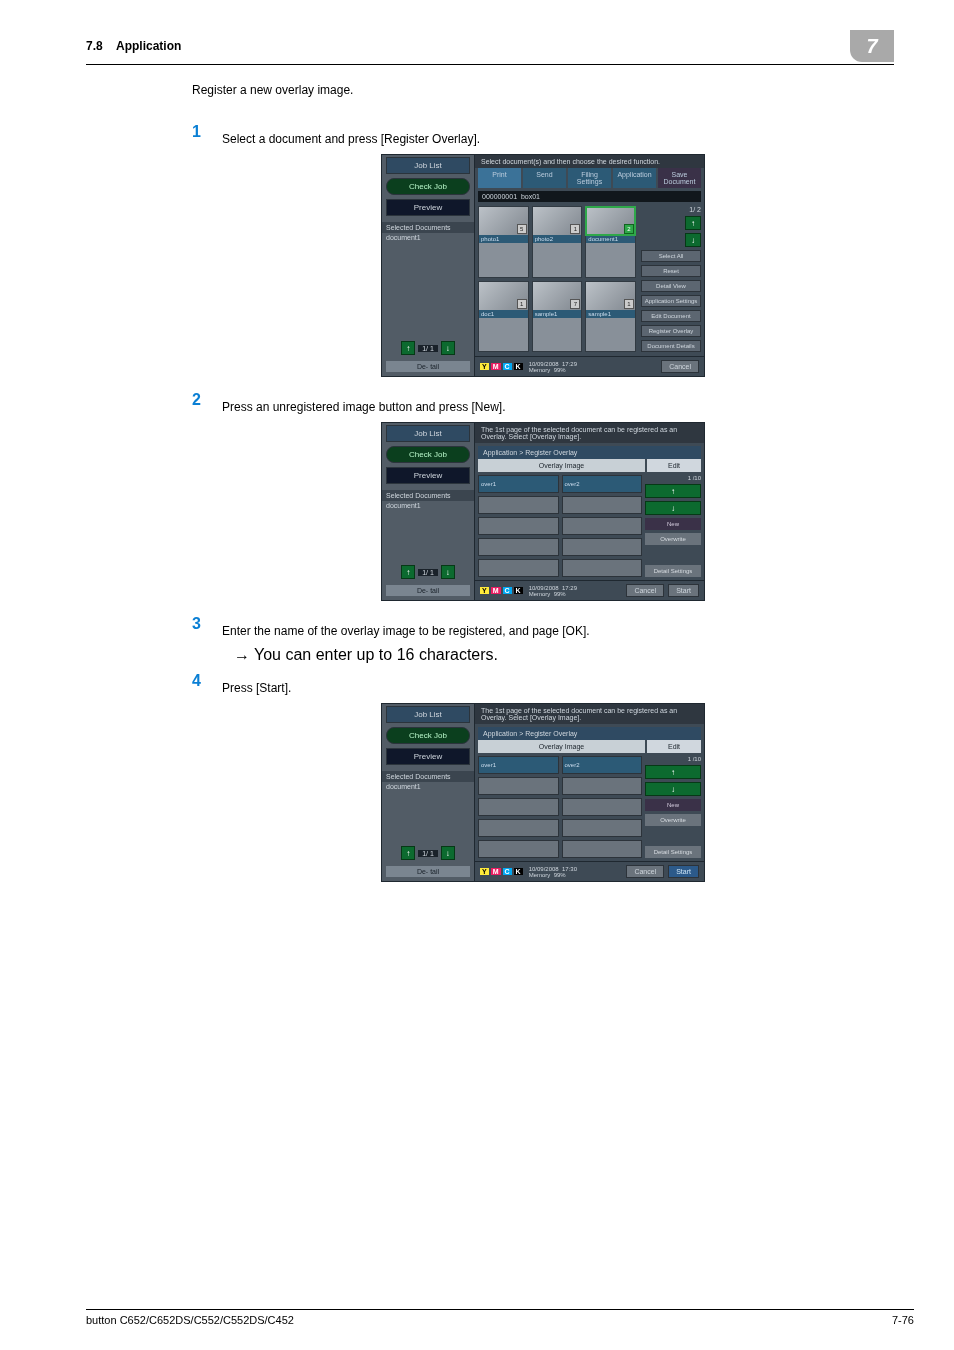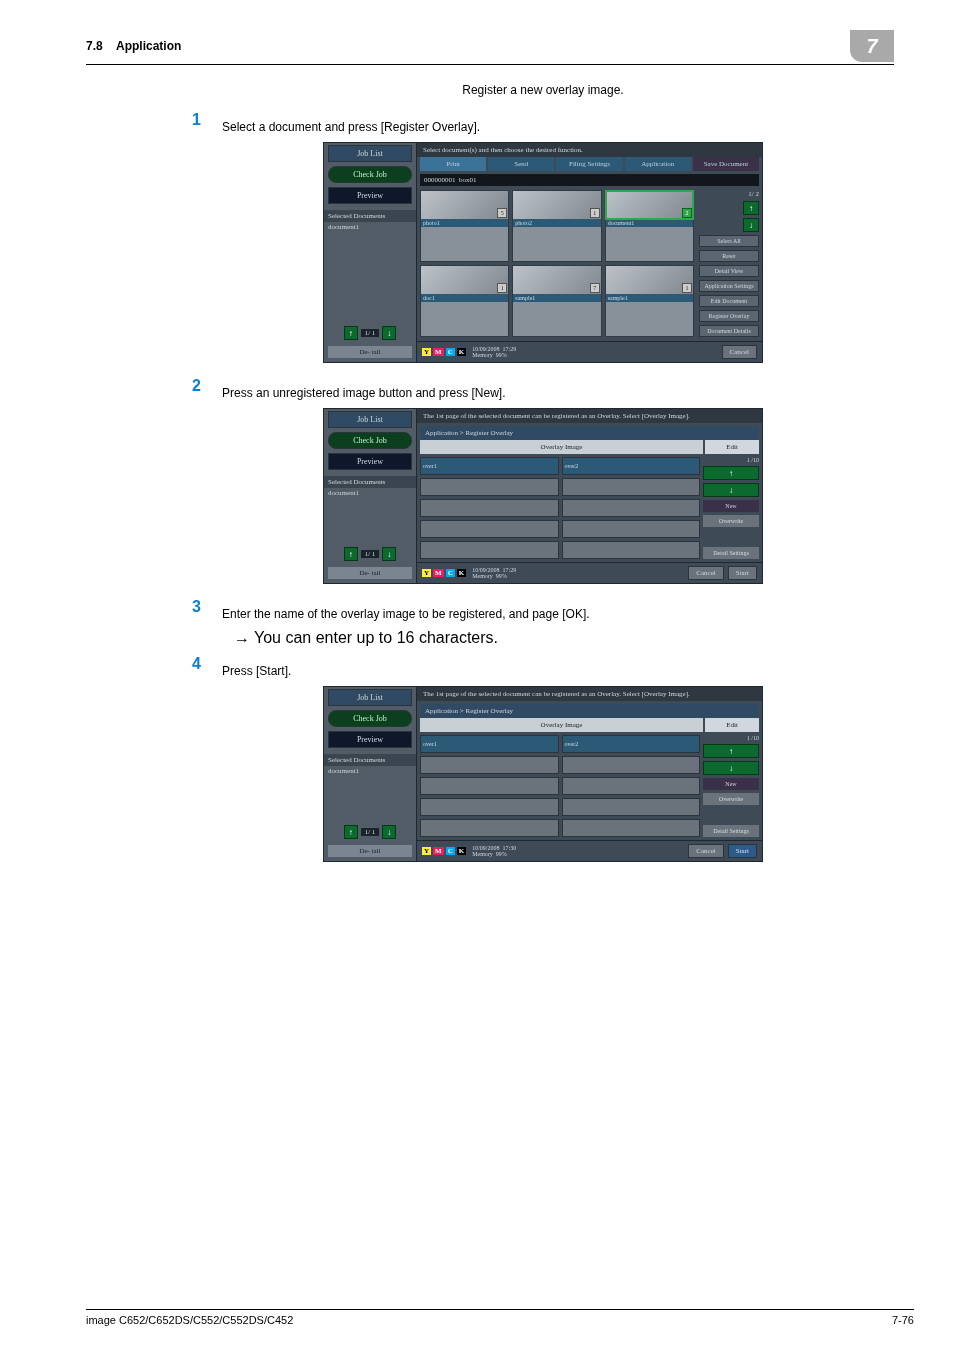--- a/index.html
+++ b/index.html
@@ -3,28 +3,28 @@
   <meta charset="utf-8">
   <style>
     body { margin:0; font-family:Arial,Helvetica,sans-serif; background:#fff; color:#000; width:954px;}
     .page { padding:30px 60px 40px 86px; position:relative; min-height:1280px;}
     .top-row { display:flex; align-items:center; justify-content:space-between; font-size:12px;text-align:center;}
     .top-row .left { font-weight:bold;}
     .top-row .right { width:44px; height:32px; background:#a9a9a9; color:#fff; display:flex; align-items:center; justify-content:center; font-size:20px; font-weight:bold; font-style:italic; border-radius:0 0 0 12px;}
     hr.top-rule { border:none; border-top:1px solid #000; margin:2px 0 18px 0;}
     .content { margin-left:106px;}
     h2.section-title { font-size:18px; font-weight:bold; margin:0 0 12px 0;}
-    p.lead { font-size:12px; margin:0 0 14px 0;text-align:center;}
+    p.lead { font-size:12px; margin:0 0 26px 0;}
     .step-row { display:flex; gap:14px; font-size:12px; margin:6px 0 8px;}
     .step-num { color:#0a7fd4; font-size:16px; font-weight:bold; width:16px; flex-shrink:0;}
     .step-body { padding-top:2px;margin-top:7px;}
     .sub-row { font-size:16px; margin:6px 0 8px 42px;}
     .sub-row .arrow { font-weight:bold; display:inline-block; width:20px;}
     
-    .screen { width:440px; margin:8px auto 14px auto; font-size:8px; font-family:Liberation Serif, serif; color:#cfd6dd;}
+    .screen { width:324px; margin:8px auto 14px auto; font-size:8px; font-family:Liberation Sans, sans-serif; color:#cfd6dd;}
     .screen .scr-body { display:flex; background:#3e4a55; border:1px solid #1f2830;}
     .scr-left { width:92px; background:#525c66; border-right:1px solid #1f2830; display:flex; flex-direction:column;}
     .scr-left .tab { text-align:center; padding:3px 0; margin:2px 4px; background:#0f172a; border:1px solid #2b343c;}
     .scr-left .tab.job-list { background:#2f4a62;}
     .scr-left .tab.chk { background:#0b3f1e; color:#b7f5c8;border-radius:8px;}
     .scr-left .sel-hdr { font-size:7px; background:#3b454f; margin:4px 0 0 0; padding:2px 4px;}
     .scr-left .docline { font-size:7px; padding:1px 4px;}
     .scr-left .spacer { flex:1;}
     .scr-left .pager { display:flex; align-items:center; justify-content:center; gap:3px; margin:4px;}
     .scr-left .pager .btn { width:12px; height:12px; background:#0c6a2f; display:flex; align-items:center; justify-content:center; color:#fff; font-size:8px; border:1px solid #063916;}
@@ -344,16 +344,16 @@
                 <div class="fbtn start">Start</div>
               </div>
           </div>
         </div>
       </div>
     </div>
 
   </div>
 
   <div class="page-footer">
-    <span>image C652/C652DS/C552/C552DS/C452</span>
+    <span>button C652/C652DS/C552/C552DS/C452</span>
     <span>7-76</span>
   </div>
 </div>
 
 </body></html>

